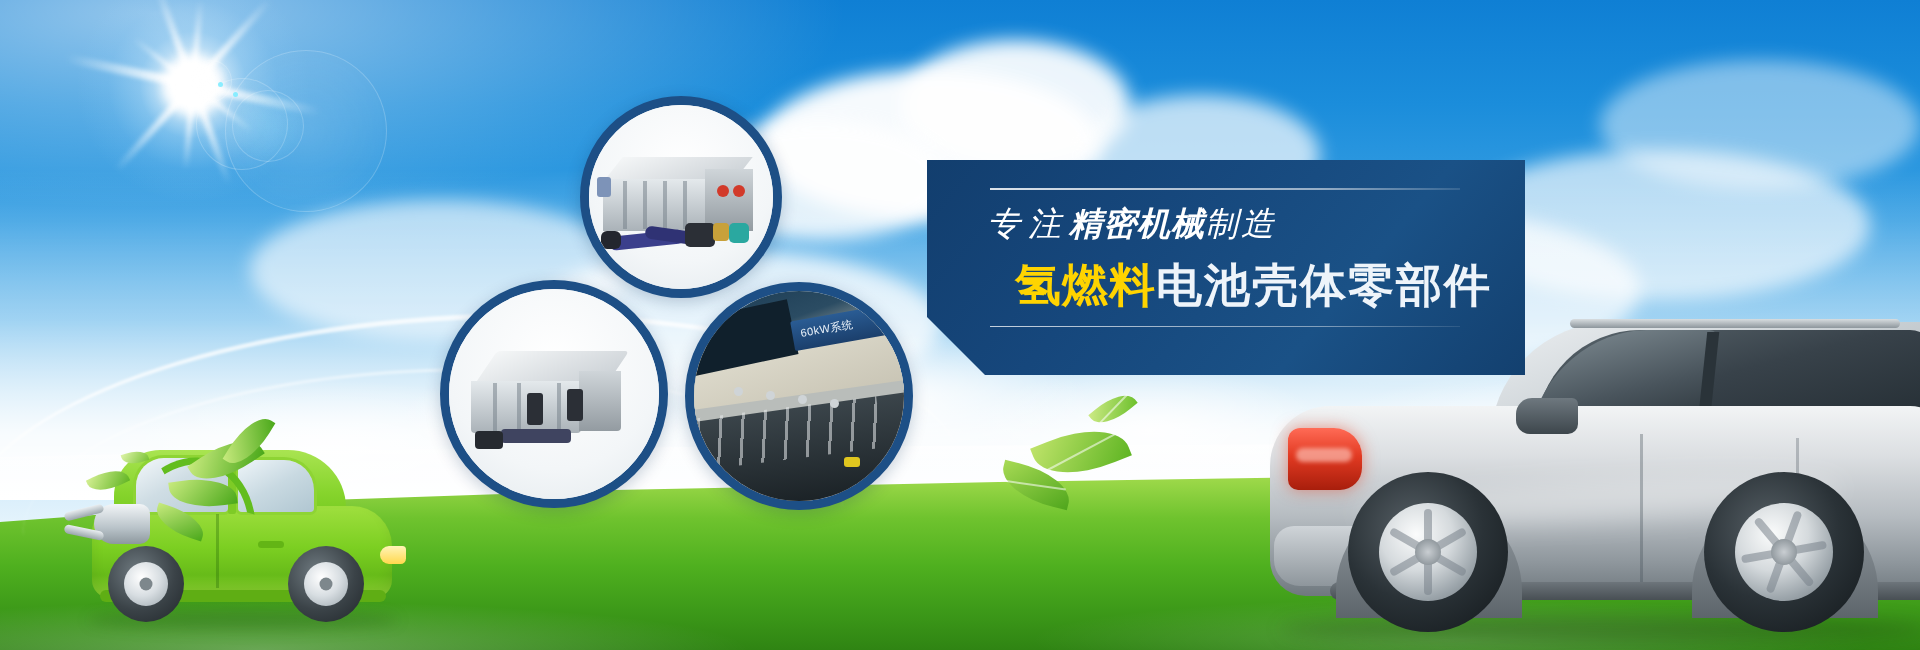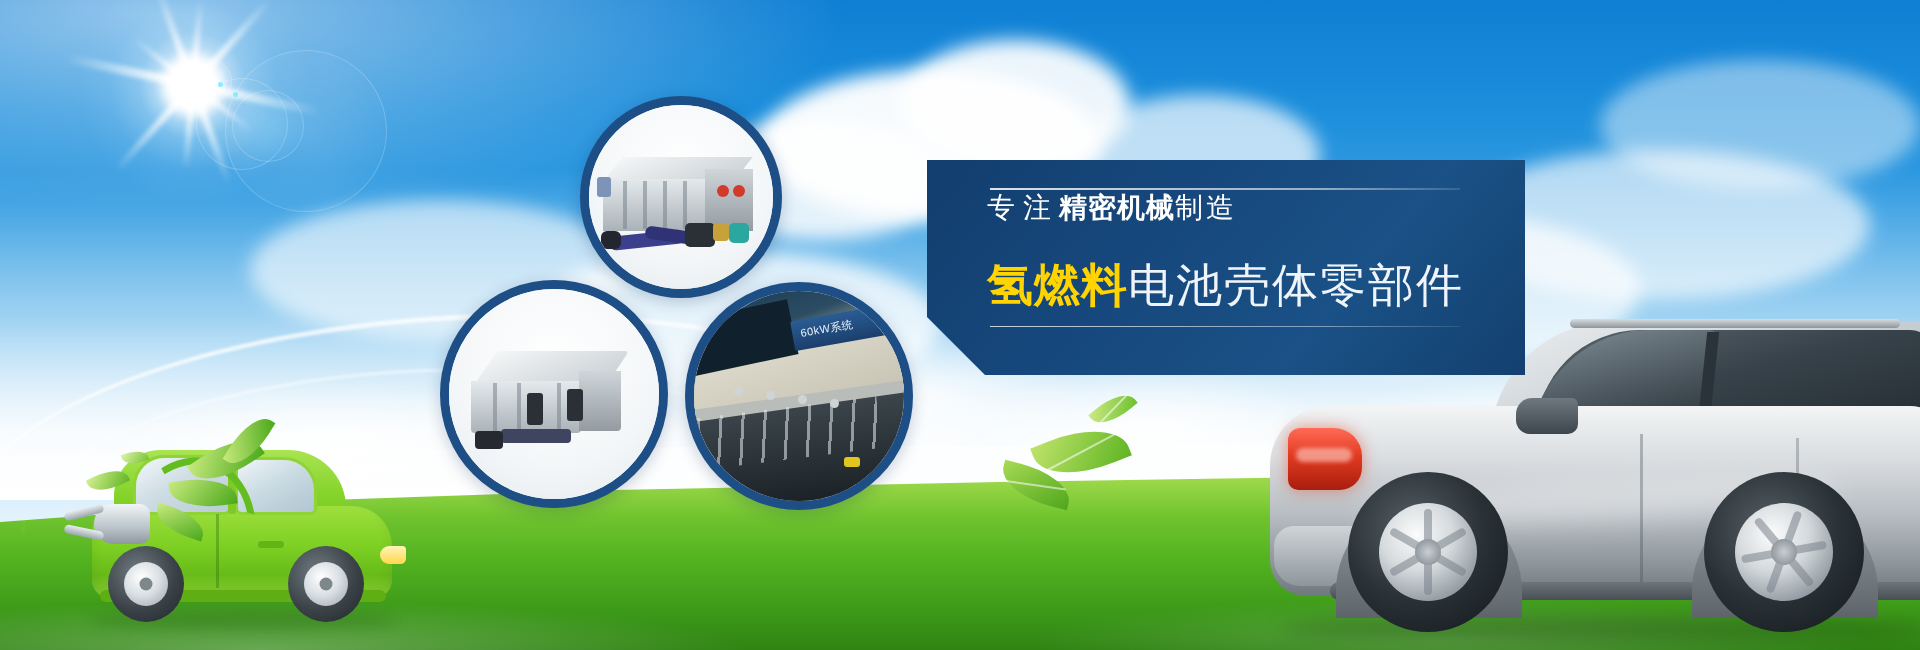--- a/index.html
+++ b/index.html
@@ -265,32 +265,32 @@
     position:absolute;left:927px;top:160px;width:598px;height:215px;
     background:linear-gradient(130deg,#123e6e 0%,#16477c 35%,#1a5186 68%,#13406f 100%);
     clip-path:polygon(0 0, 100% 0, 100% 100%, 58px 100%, 0 calc(100% - 58px));
     box-shadow:0 6px 22px rgba(8,30,60,.28);
   }
   .rule-top{
     position:absolute;left:63px;top:28px;width:470px;height:2px;
     background:linear-gradient(to right, rgba(255,255,255,.85), rgba(255,255,255,.55) 70%, rgba(255,255,255,.12));
   }
   .line1{
-    position:absolute;left:60px;top:18px;white-space:nowrap;
-    color:#ffffff;font-size:28px;line-height:60px;letter-spacing:2px;
+    position:absolute;left:60px;top:34px;white-space:nowrap;
+    color:#ffffff;font-size:33px;line-height:60px;letter-spacing:2px;font-style:italic;
   }
   .l1-a{font-weight:300;letter-spacing:8px;}
   .l1-b{font-weight:700;letter-spacing:1px;}
   .l1-c{font-weight:300;letter-spacing:3px;}
   .line2{
     position:absolute;left:60px;top:94px;white-space:nowrap;
     font-size:46px;line-height:62px;
   }
-  .l2-a{color:#ffd400;font-weight:700;letter-spacing:1px;}
-  .l2-b{color:#eef4fa;font-weight:400;letter-spacing:2px;}
+  .l2-a{color:#ffd400;font-weight:700;letter-spacing:1px;margin-left:28px;}
+  .l2-b{color:#eef4fa;font-weight:700;letter-spacing:2px;}
   .rule-bot{
     position:absolute;left:63px;top:166px;width:470px;height:1px;
     background:linear-gradient(to right, rgba(255,255,255,.75), rgba(255,255,255,.45) 70%, rgba(255,255,255,.1));
   }
   .sub{
     position:absolute;left:63px;top:176px;white-space:nowrap;
     color:#dfe9f4;font-size:15px;letter-spacing:.6px;font-weight:400;
   }
 </style>
 </head>

